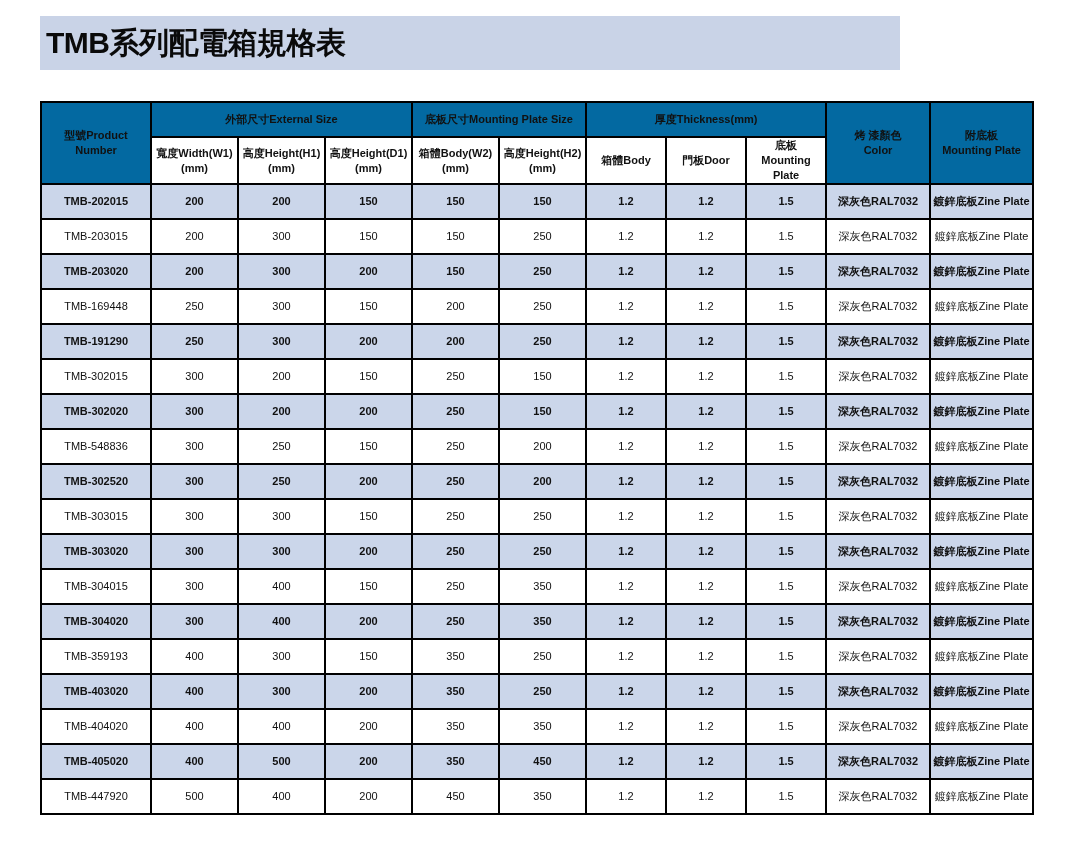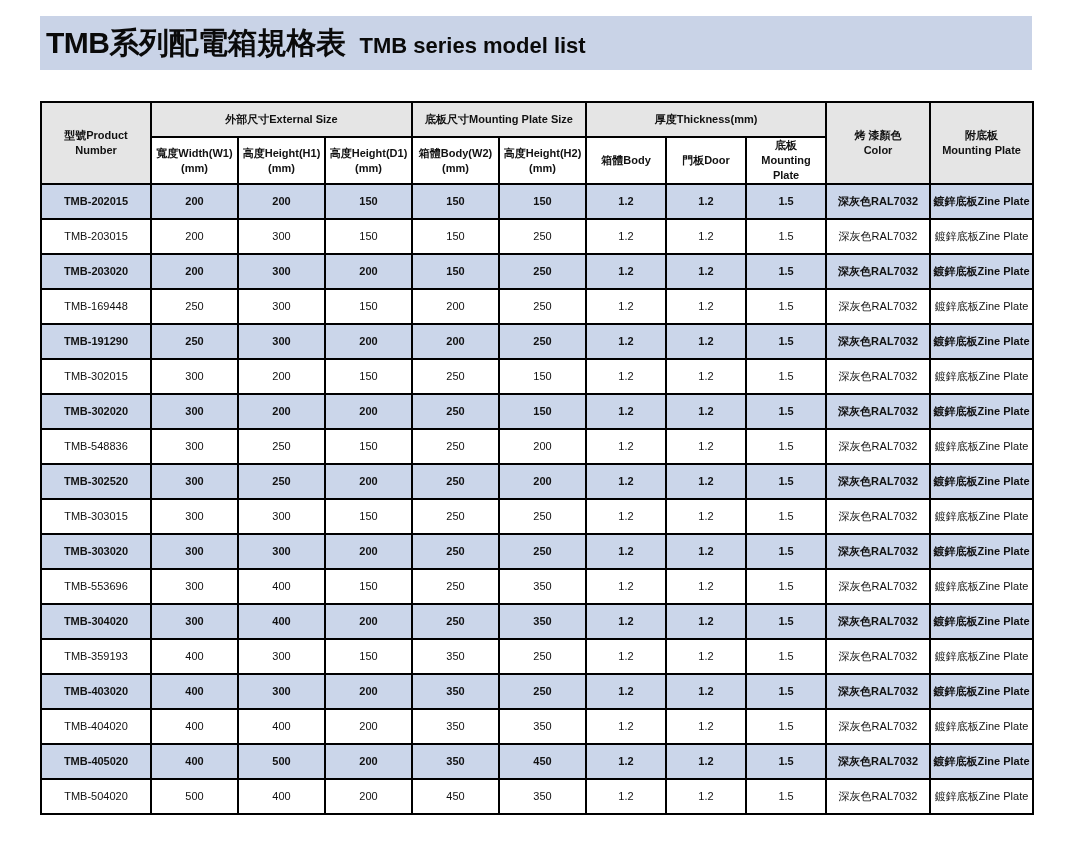--- a/index.html
+++ b/index.html
@@ -1,42 +1,41 @@
 <!DOCTYPE html>
 <html><head>
 <meta charset="utf-8">
 <style>
   html, body { margin: 0; padding: 0; background: #ffffff; }
   body { width: 1081px; height: 851px; position: relative; overflow: hidden;
          font-family: "Liberation Sans", "DejaVu Sans", sans-serif; color: #111; }
-  .banner { position: absolute; left: 40px; top: 16px; width: 992px; height: 54px;
+  .banner { position: absolute; left: 40px; top: 16px; width: 860px; height: 54px;
             background: #c9d3e7; display: flex; align-items: center; }
   .banner .zh { font-size: 30px; font-weight: bold; margin-left: 6px; letter-spacing: -0.5px; color: #0a0a0a; }
   .banner .en { font-size: 22px; font-weight: bold; margin-left: 14px; margin-top: 6px; color: #0a0a0a; }
 
   table.spec { position: absolute; left: 40px; top: 101px; border-collapse: collapse;
                table-layout: fixed; width: 992px; }
   table.spec td, table.spec th { border: 2px solid #000; text-align: center; vertical-align: middle;
                font-size: 11px; padding: 0; line-height: 15px; font-weight: normal; }
   table.spec th { font-weight: bold; font-size: 11px; }
-  .hdr-shade { background: #e5e5e5; }
+  .hdr-shade { background: #0369a1; }
   .hdr-white { background: #ffffff; }
   tr.head1 th { height: 33px; }
   tr.head2 th { height: 33px; }
   tr.data td { height: 33px; font-size: 11px; }
   tr.data.shade td { background: #cbd6ea; font-weight: bold; }
   tr.data.plain td { background: #ffffff; }
   table.spec tr:last-child td { border-right-width: 2px; }
 </style>
 </head>
 <body>
 
 <div class="banner">
   <span class="zh">TMB系列配電箱規格表</span>
-  <span class="en">TMB series model list</span>
 </div>
 
 <table class="spec">
   <colgroup>
     <col style="width:110px">
     <col style="width:87px">
     <col style="width:87px">
     <col style="width:87px">
     <col style="width:87px">
     <col style="width:87px">
@@ -228,21 +227,21 @@
         <td>200</td>
         <td>250</td>
         <td>250</td>
         <td>1.2</td>
         <td>1.2</td>
         <td>1.5</td>
         <td>深灰色RAL7032</td>
         <td>鍍鋅底板Zine Plate</td>
       </tr>
       <tr class="data plain">
-        <td>TMB-553696</td>
+        <td>TMB-304015</td>
         <td>300</td>
         <td>400</td>
         <td>150</td>
         <td>250</td>
         <td>350</td>
         <td>1.2</td>
         <td>1.2</td>
         <td>1.5</td>
         <td>深灰色RAL7032</td>
         <td>鍍鋅底板Zine Plate</td>
@@ -306,21 +305,21 @@
         <td>200</td>
         <td>350</td>
         <td>450</td>
         <td>1.2</td>
         <td>1.2</td>
         <td>1.5</td>
         <td>深灰色RAL7032</td>
         <td>鍍鋅底板Zine Plate</td>
       </tr>
       <tr class="data plain">
-        <td>TMB-504020</td>
+        <td>TMB-447920</td>
         <td>500</td>
         <td>400</td>
         <td>200</td>
         <td>450</td>
         <td>350</td>
         <td>1.2</td>
         <td>1.2</td>
         <td>1.5</td>
         <td>深灰色RAL7032</td>
         <td>鍍鋅底板Zine Plate</td>

